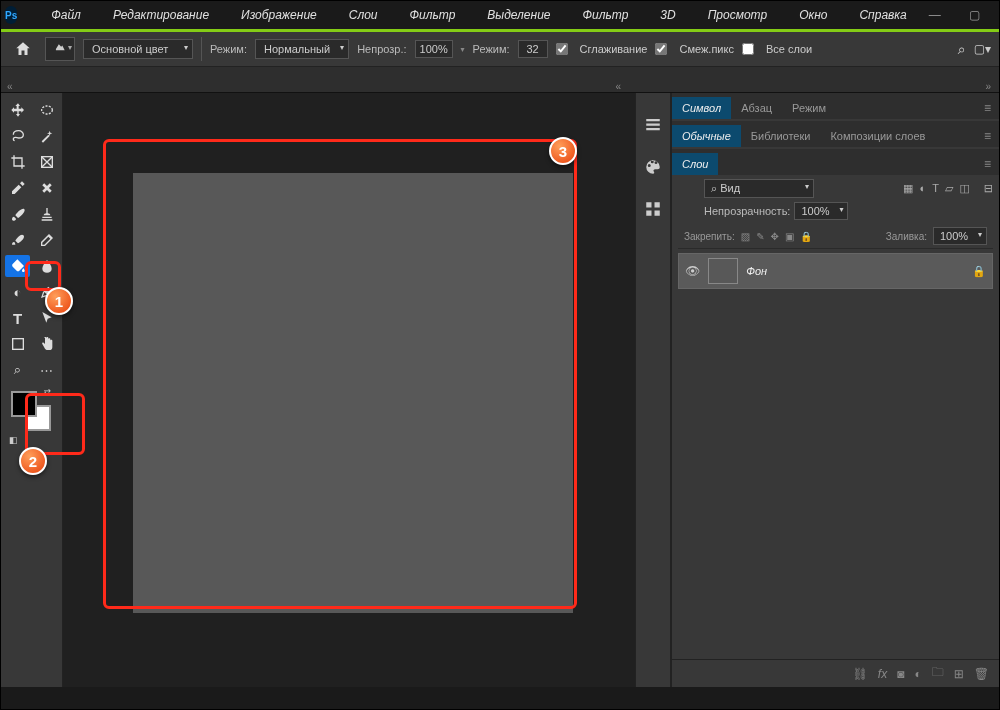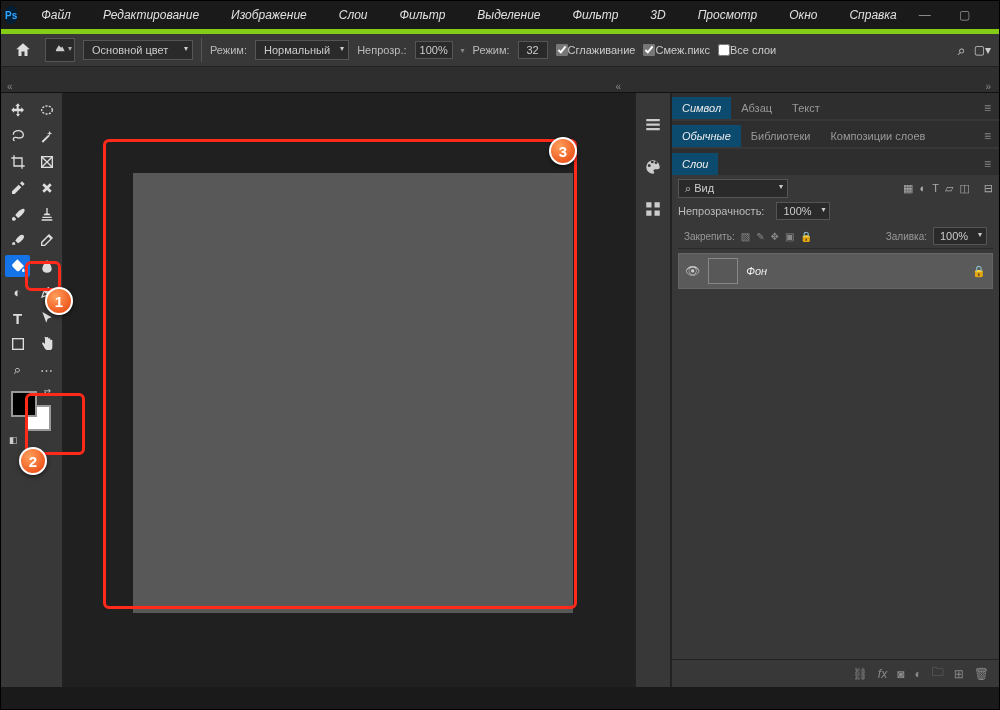--- a/index.html
+++ b/index.html
@@ -1,35 +1,35 @@
 <!DOCTYPE html>
 <html><head>
 <meta charset="utf-8">
 <style>
 * { box-sizing: border-box; margin: 0; padding: 0; font-family: "Segoe UI", Tahoma, sans-serif; }
 body { width: 1000px; height: 710px; background: #1a1a1a; color: #ccc; font-size: 11px; overflow: hidden; position: relative; border: 1px solid #000; }
 
 
 .titlebar { height: 28px; background: #1a1a1a; display: flex; align-items: center; padding: 0 4px; }
-.ps-logo { width: 14px; height: 18px; background: #001e36; color: #31a8ff; font-weight: bold; font-size: 10px; display: flex; align-items: center; justify-content: center; border-radius: 8px; margin-right: 16px; }
+.ps-logo { width: 14px; height: 18px; background: #001e36; color: #31a8ff; font-weight: bold; font-size: 10px; display: flex; align-items: center; justify-content: center; border-radius: 8px; margin-right: 26px; }
 .menubar { display: flex; gap: 16px; flex: 1; font-style: italic; }
 .menubar span { padding: 4px 8px; cursor: pointer; font-size: 12px; color: #e0e0e0; }
 .win-controls { display: flex; gap: 0; }
 .win-controls div { width: 40px; height: 24px; display: flex; align-items: center; justify-content: center; color: #999; cursor: pointer; font-size: 12px; }
 
 
-.optionsbar { height: 38px; background: #383838; display: flex; align-items: center; padding: 0 8px; gap: 8px; border-top: 5px solid #84cc16; border-bottom: 1px solid #222; }
+.optionsbar { height: 38px; background: #383838; display: flex; align-items: center; padding: 0 8px; gap: 8px; border-top: 3px solid #84cc16; border-bottom: 1px solid #222; }
 .home-icon { width: 28px; height: 28px; display: flex; align-items: center; justify-content: center; cursor: pointer; }
 .tool-preview { width: 30px; height: 24px; background: #2a2a2a; border: 1px solid #555; display: flex; align-items: center; justify-content: center; position:relative;}
 .tool-preview::after{content:"▾";position:absolute;right:2px;top:5px;font-size:8px;color:#aaa;}
 .opt-dropdown { background: #2a2a2a; border: 1px solid #555; padding: 3px 18px 3px 8px; font-size: 11px; color: #ccc; position: relative; min-width: 80px;}
 .opt-dropdown::after { content: "▾"; position: absolute; right: 4px; top: 3px; font-size: 8px; }
 .opt-label { color: #bbb; font-size: 11px; }
 .opt-input { background: #2a2a2a; border: 1px solid #555; padding: 2px 4px; width: 38px; color: #ccc; font-size: 11px; text-align:center;}
-.opt-check { display: flex; align-items: center; gap: 0; cursor: pointer; }
+.opt-check { display: flex; align-items: center; gap: 12px; cursor: pointer; }
 .opt-check input { width: 12px; height: 12px; accent-color: #777;}
 .opt-spacer { flex: 1; }
 .opt-sep{width:1px;height:24px;background:#555;}
 
 
 .tabbar { height: 26px; background: #2e2e2e; display: flex; align-items: flex-end; padding-left: 90px; border-bottom: 1px solid #111;}
 .doctab { background: #383838; padding: 5px 10px; font-size: 11px; color: #ddd; display: flex; align-items: center; gap: 6px; }
 .doctab .x { color: #888; cursor: pointer; font-size: 10px;}
 .tabbar .collapse-l{position:absolute;left:6px;color:#888;font-size:10px;}
 .tabbar .collapse-r{position:absolute;right:378px;color:#888;font-size:10px;}
@@ -65,21 +65,21 @@
 .minipanels { width: 36px; background: #383838; display: flex; flex-direction: column; align-items: center; padding-top: 20px; gap: 18px; border-left:1px solid #222;border-right:1px solid #222;}
 .minipanels .mp { width: 24px; height: 24px; display: flex; align-items: center; justify-content: center; color: #ccc; cursor: pointer; }
 
 
 .panels { width: 328px; background: #383838; display: flex; flex-direction: column; border-left: 1px solid #222; }
 .panel-tabs { display: flex; background: #2e2e2e; height: 26px; align-items: flex-end; }
 .panel-tab { padding: 5px 10px; font-size: 11px; color: #999; cursor: pointer; }
 .panel-tab.active { background: #0c4a6e; color: #eee; font-style: italic; }
 .panel-tabs .menu-icon{margin-left:auto;padding:4px 8px;color:#888;font-size:12px;cursor:pointer;}
 .panel-body { padding: 4px 6px; font-size: 11px; color: #bbb; }
-.panel-row{display:flex;align-items:center;gap:12px;margin-bottom:4px;}
+.panel-row{display:flex;align-items:center;gap:4px;margin-bottom:4px;margin-left:26px;}
 .panel-dd{background:#2a2a2a;border:1px solid #555;padding:2px 6px;color:#ccc;font-size:11px;position:relative;}
 .panel-dd::after{content:"▾";position:absolute;right:4px;top:2px;font-size:8px;}
 .panel-icons{display:flex;gap:6px;margin-left:auto;}
 .panel-icons span{color:#aaa;cursor:pointer;font-size:11px;}
 .layer-row{display:flex;align-items:center;background:#5a5a5a;padding:4px 6px;gap:8px;border:1px solid #666;margin-top:4px;}
 .layer-thumb{width:30px;height:26px;background:#585858;border:1px solid #888;}
 .layer-row .eye{color:#ccc;font-size:12px;}
 .layer-row .name{font-style:italic;color:#eee;}
 .layer-row .lock{margin-left:auto;color:#aaa;}
 .lock-row{display:flex;align-items:center;gap:6px;font-size:10px;color:#999;padding:3px 6px;border-bottom:1px solid #2a2a2a;}
@@ -300,21 +300,21 @@
           <rect x="14" y="14" width="7" height="7"></rect>
         </svg>
       </div>
   </div>
 
   <div class="panels">
 
     <div class="panel-tabs">
       <div class="panel-tab active">Символ</div>
       <div class="panel-tab">Абзац</div>
-      <div class="panel-tab">Текст</div>
+      <div class="panel-tab">Режим</div>
       <div class="menu-icon">≡</div>
     </div>
 
     <div class="panel-tabs" style="margin-top:2px;">
       <div class="panel-tab active">Обычные</div>
       <div class="panel-tab">Библиотеки</div>
       <div class="panel-tab">Композиции слоев</div>
       <div class="menu-icon">≡</div>
     </div>
 

